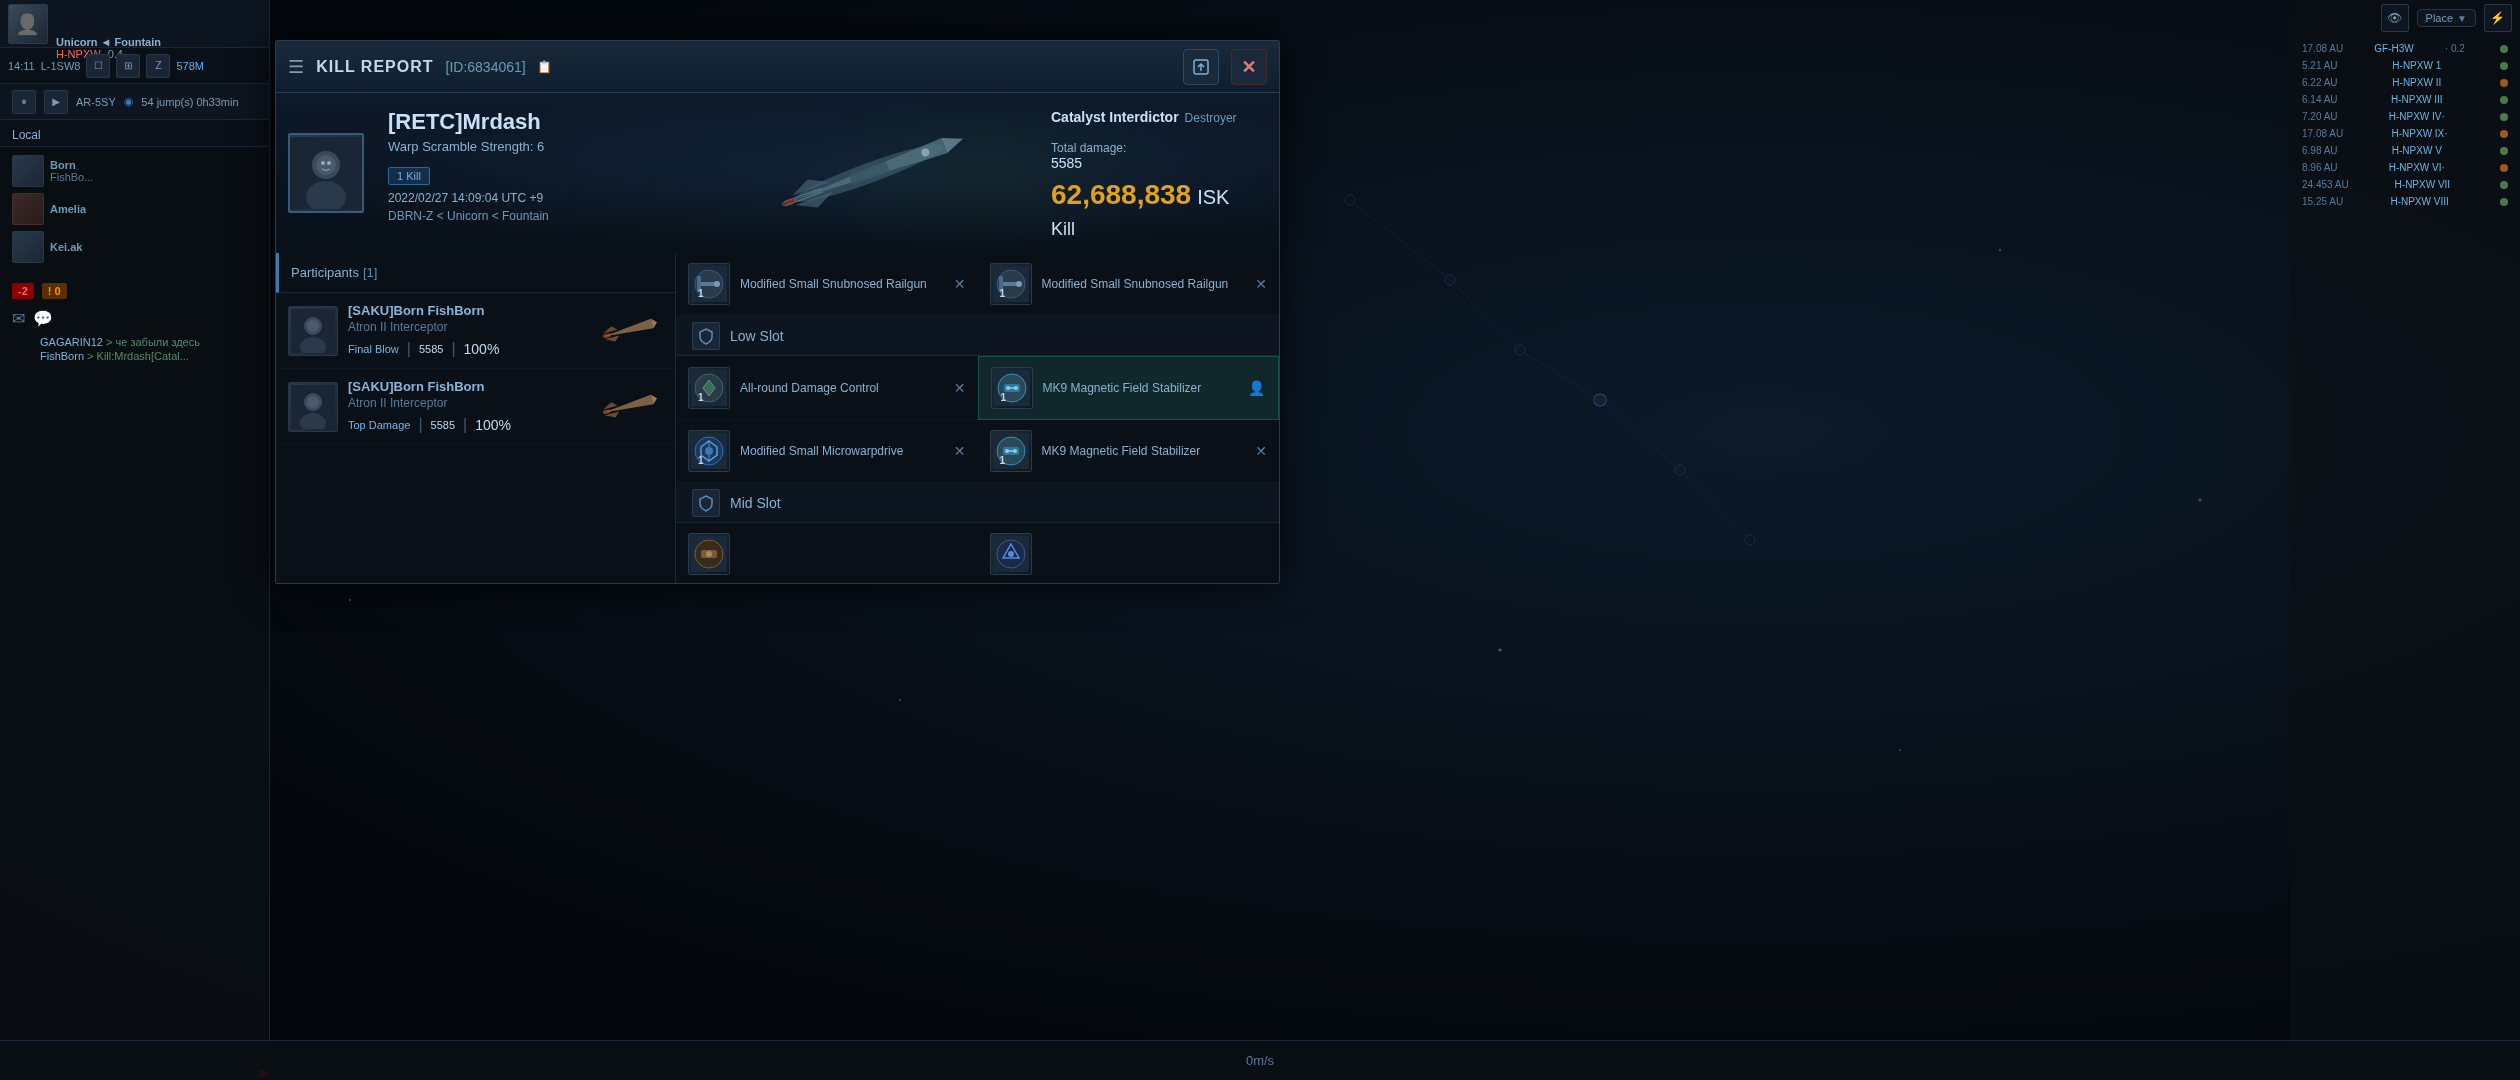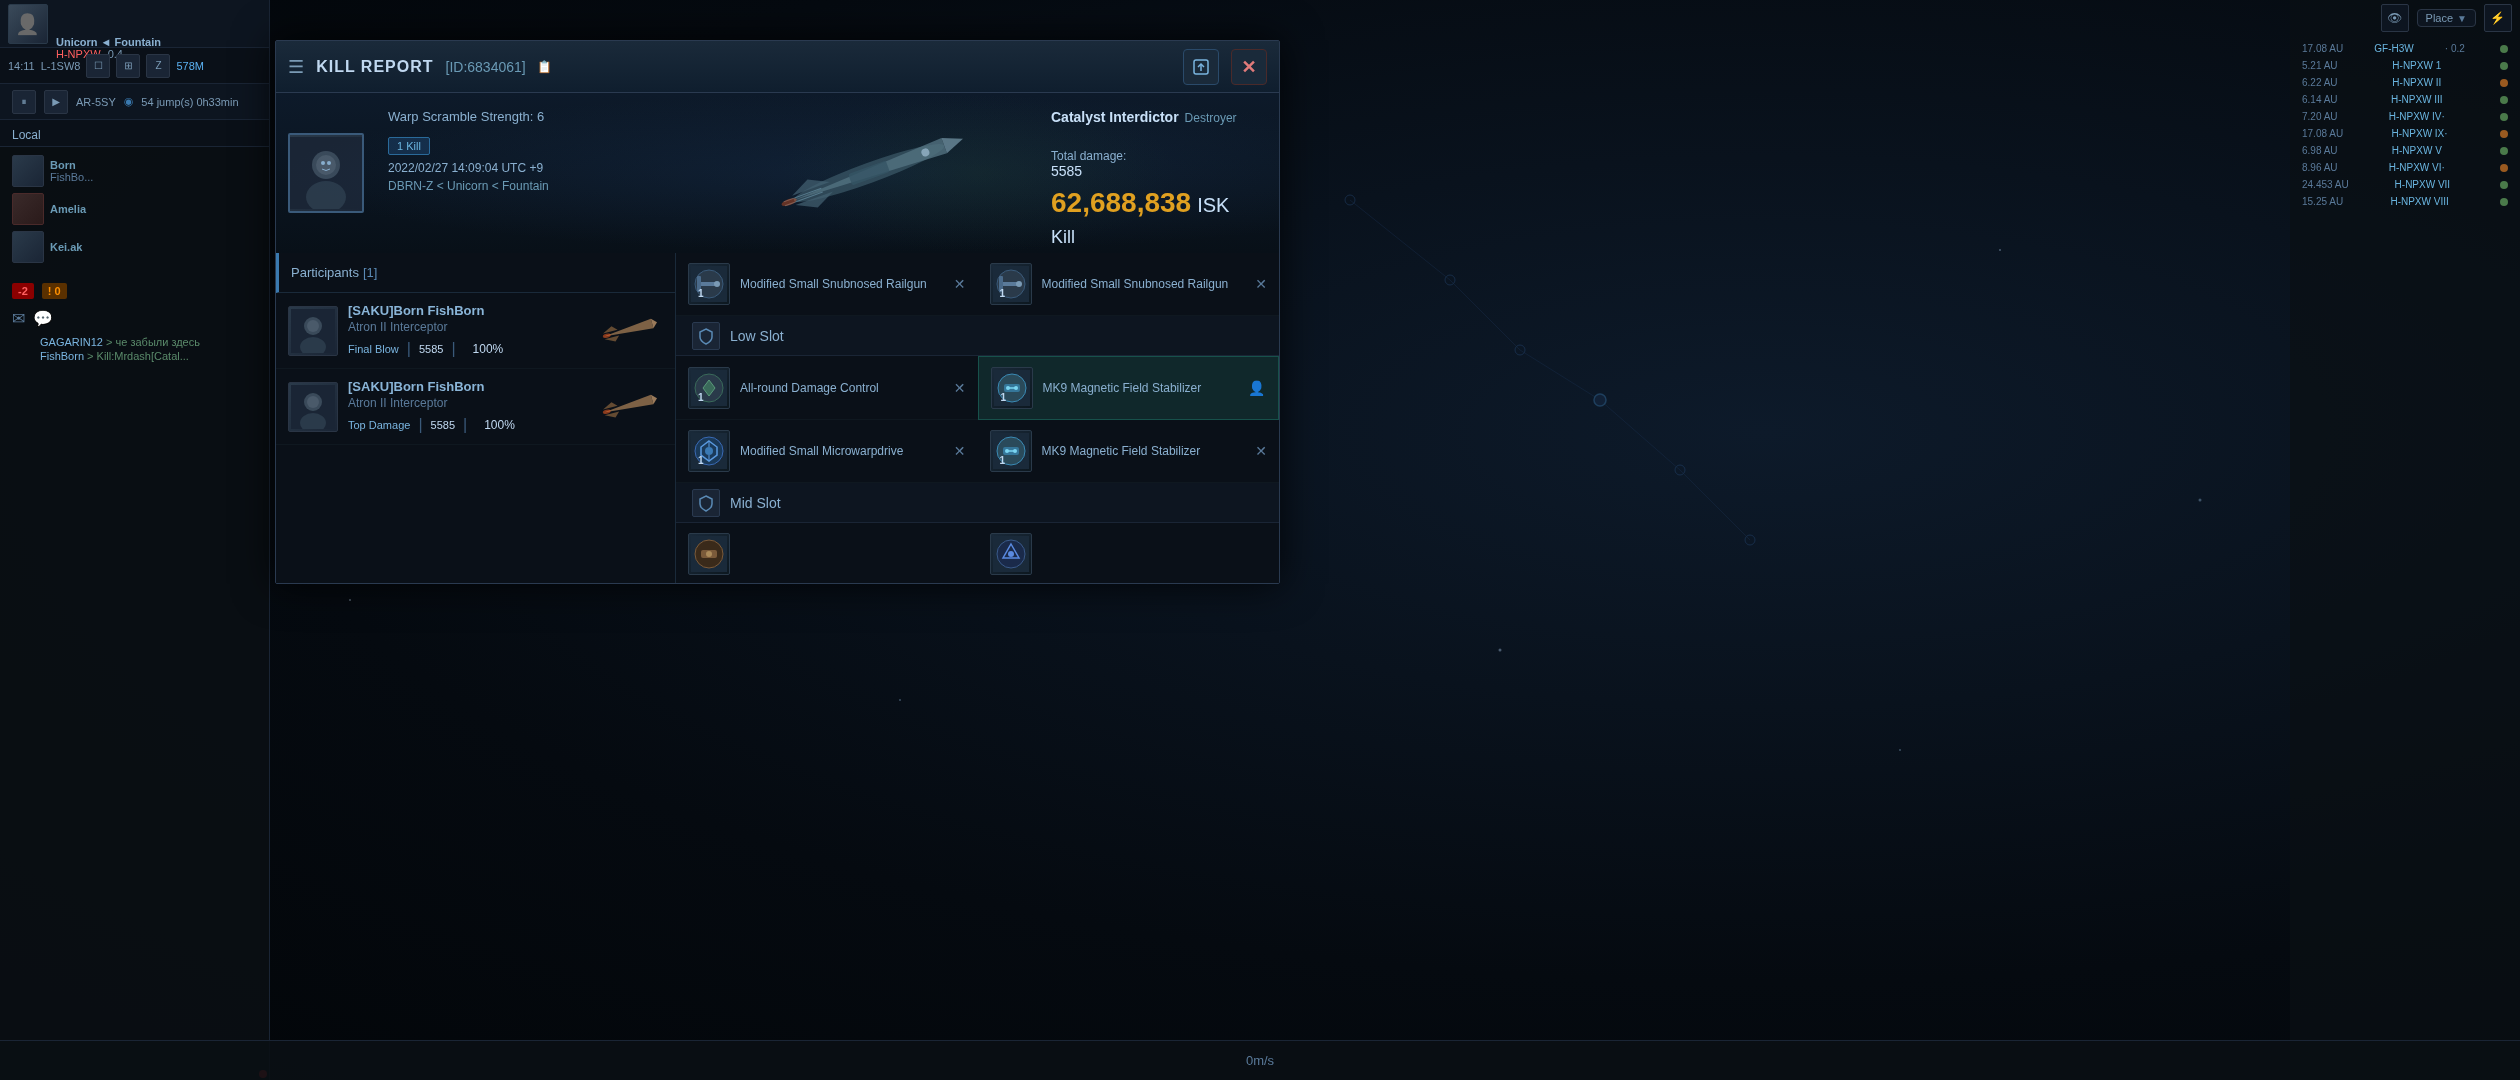--- a/index.html
+++ b/index.html
@@ -600,22 +600,21 @@
       color: #3a5a7a;
     }
 
     .stat-dmg {
       color: #c0d8f0;
       font-size: 11px;
     }
 
     .stat-pct {
       color: #c0d8f0;
-      font-size: 12px;
-      margin-left: 9px;
+      font-size: 14px;
     }
 
     .stat-top-dmg {
       color: #7ab5e0;
       font-size: 11px;
     }
 
     .participant-ship-img {
       width: 70px;
       height: 50px;
@@ -972,28 +971,29 @@
           <ellipse cx="36" cy="60" rx="20" ry="16" fill="#2a3a4a"></ellipse>
           <circle cx="36" cy="28" r="10" fill="#4a5a6a"></circle>
           <circle cx="33" cy="26" r="2" fill="#8ab0d0"></circle>
           <circle cx="39" cy="26" r="2" fill="#8ab0d0"></circle>
           <path d="M32 32 Q36 35 40 32" stroke="#8ab0d0" stroke-width="1" fill="none"></path>
         </svg>
       </div>
     </div>
 
     <div class="pilot-details">
+      <div class="pilot-name">[RETC]Mrdash</div>
       <div class="pilot-warp">Warp Scramble Strength: 6</div>
       <div class="pilot-kill-badge">1 Kill</div>
       <div class="pilot-date">2022/02/27 14:09:04 UTC +9</div>
       <div class="pilot-location">DBRN-Z &lt; Unicorn &lt; Fountain</div>
     </div>
 
     <div class="ship-info-panel">
-      <div style="display:flex;align-items:baseline;gap:6px;margin-bottom:16px">
+      <div style="display:flex;align-items:baseline;gap:6px;margin-bottom:8px">
         <div class="ship-type">Catalyst Interdictor</div>
         <div class="ship-class">Destroyer</div>
       </div>
       <div class="total-damage-label">Total damage:</div>
       <div class="total-damage-value">5585</div>
       <div style="display:flex;align-items:baseline;margin-top:4px">
         <span class="isk-value">62,688,838</span>
         <span class="isk-label">ISK</span>
       </div>
       <div class="kill-label">Kill</div>

